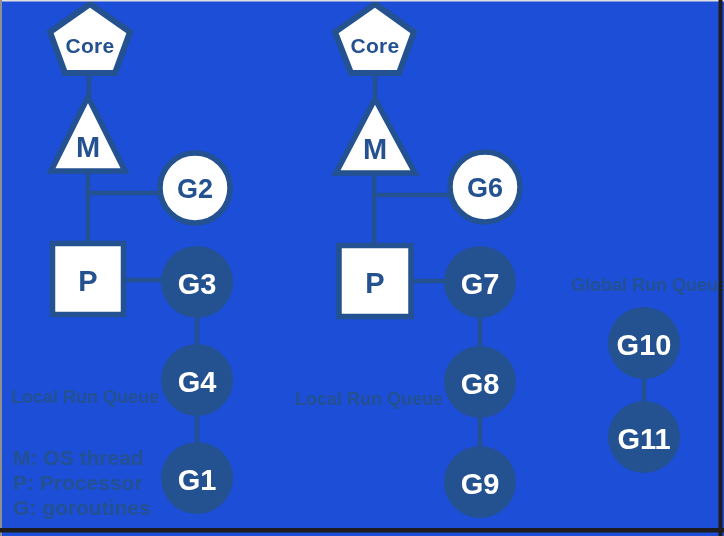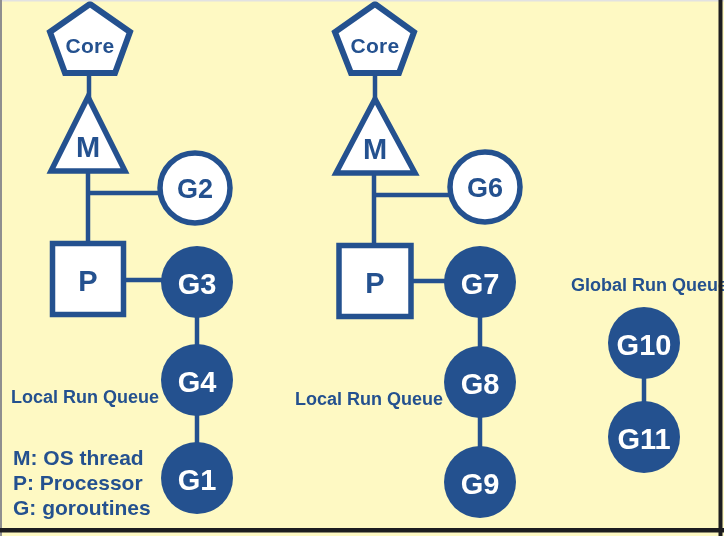--- a/index.html
+++ b/index.html
@@ -8,21 +8,21 @@
     background: #ffffff;
     width: 724px;
     height: 536px;
     overflow: hidden;
     font-family: "Liberation Sans", sans-serif;
   }
   .stage {
     position: relative;
     width: 724px;
     height: 536px;
-    background: #fef9c3;
+    background: #1d4ed8;
   }
   svg { display: block; }
 
   
   .outline-shape {
     fill: #ffffff;
     stroke: var(--primary, #24518f);
   }
   .pent   { stroke-width: 6; }
   .tri    { stroke-width: 5.5; stroke-linejoin: miter; }

